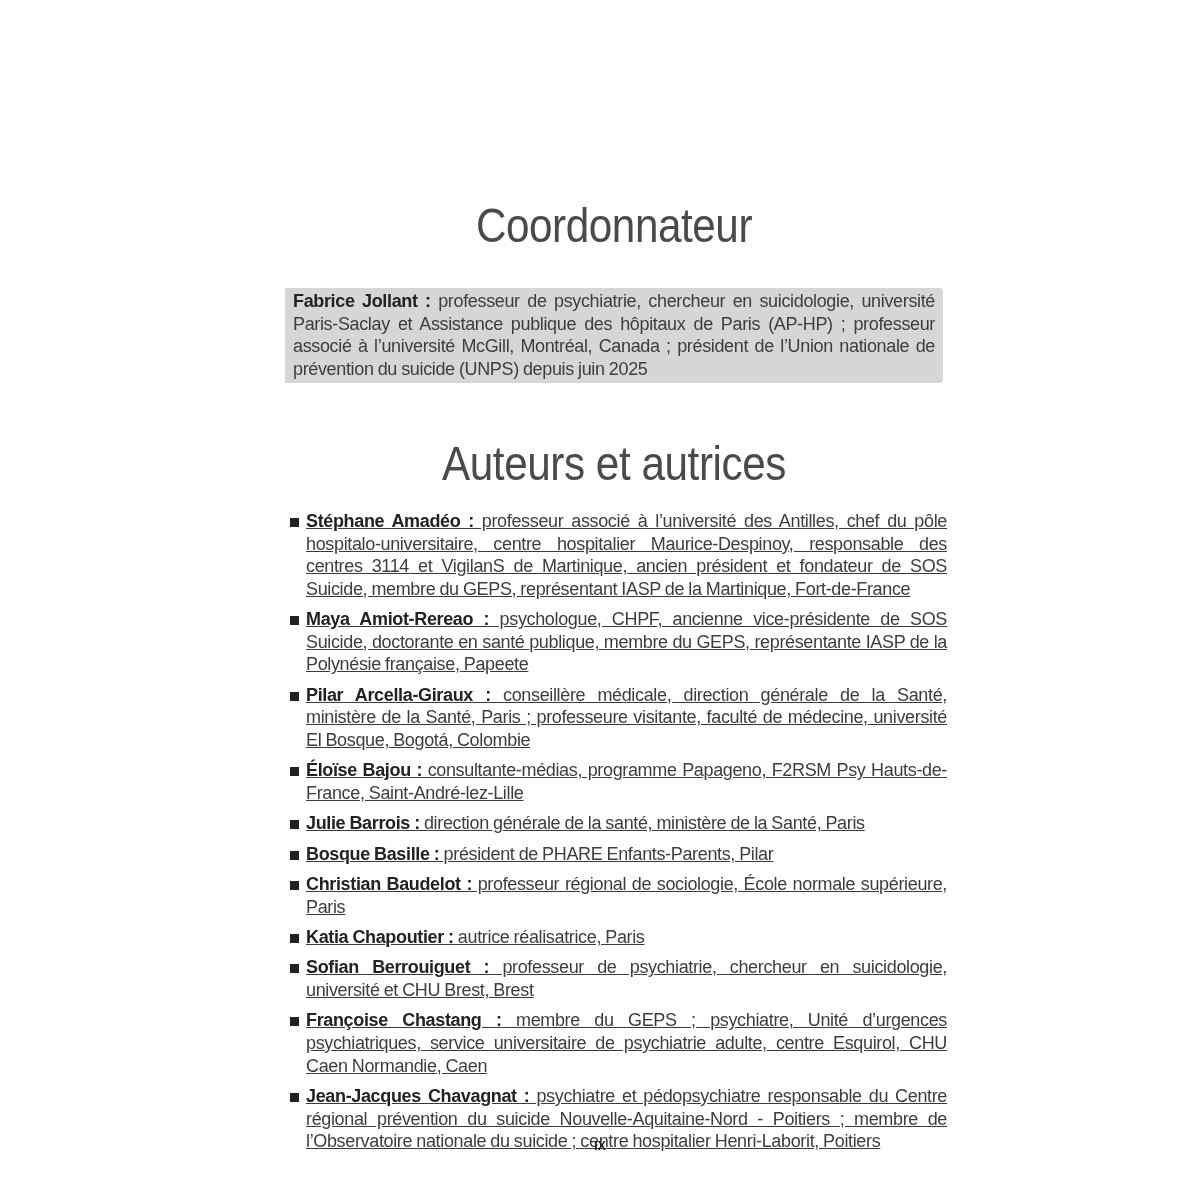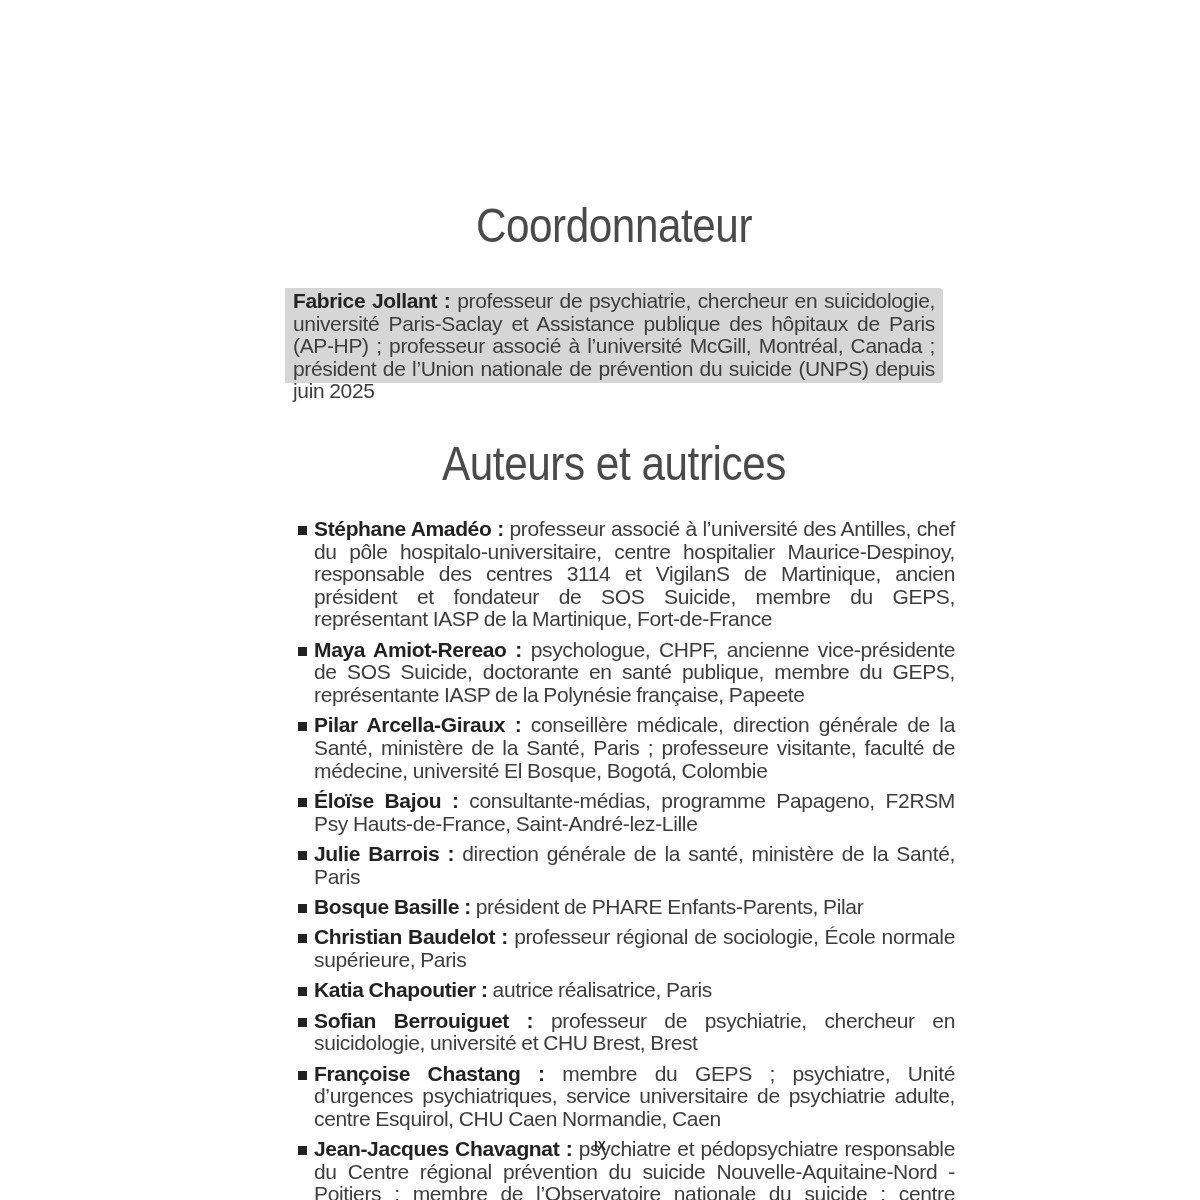--- a/index.html
+++ b/index.html
@@ -42,39 +42,40 @@
       top: 288px;
       left: 0;
       width: 658px;
       height: 95px;
       background: #d6d6d6;
       border-radius: 0 4px 4px 0;
       box-sizing: border-box;
       padding: 2px 8px 0 8px;
     }
     .entry-text {
-      font-size: 21px;
+      font-size: 18px;
       line-height: 22.6px;
       text-align: justify;
       color: #3d3d3d;
       letter-spacing: -0.35px;
       word-spacing: -0.5px;
     }
     .entry-text .name {
       font-weight: bold;
       color: #222;
     }
     .authors-list {
       position: absolute;
       top: 506px;
       left: 0;
       width: 658px;
-      margin: 12px;
+      margin: 4px;
       padding: 0;
       list-style: none;
+      text-decoration: underline;
     }
     .author-item {
       position: relative;
       padding-left: 17px;
       margin-bottom: 7.8px;
     }
     .bullet {
       position: absolute;
       left: 1px;
       top: 8px;

